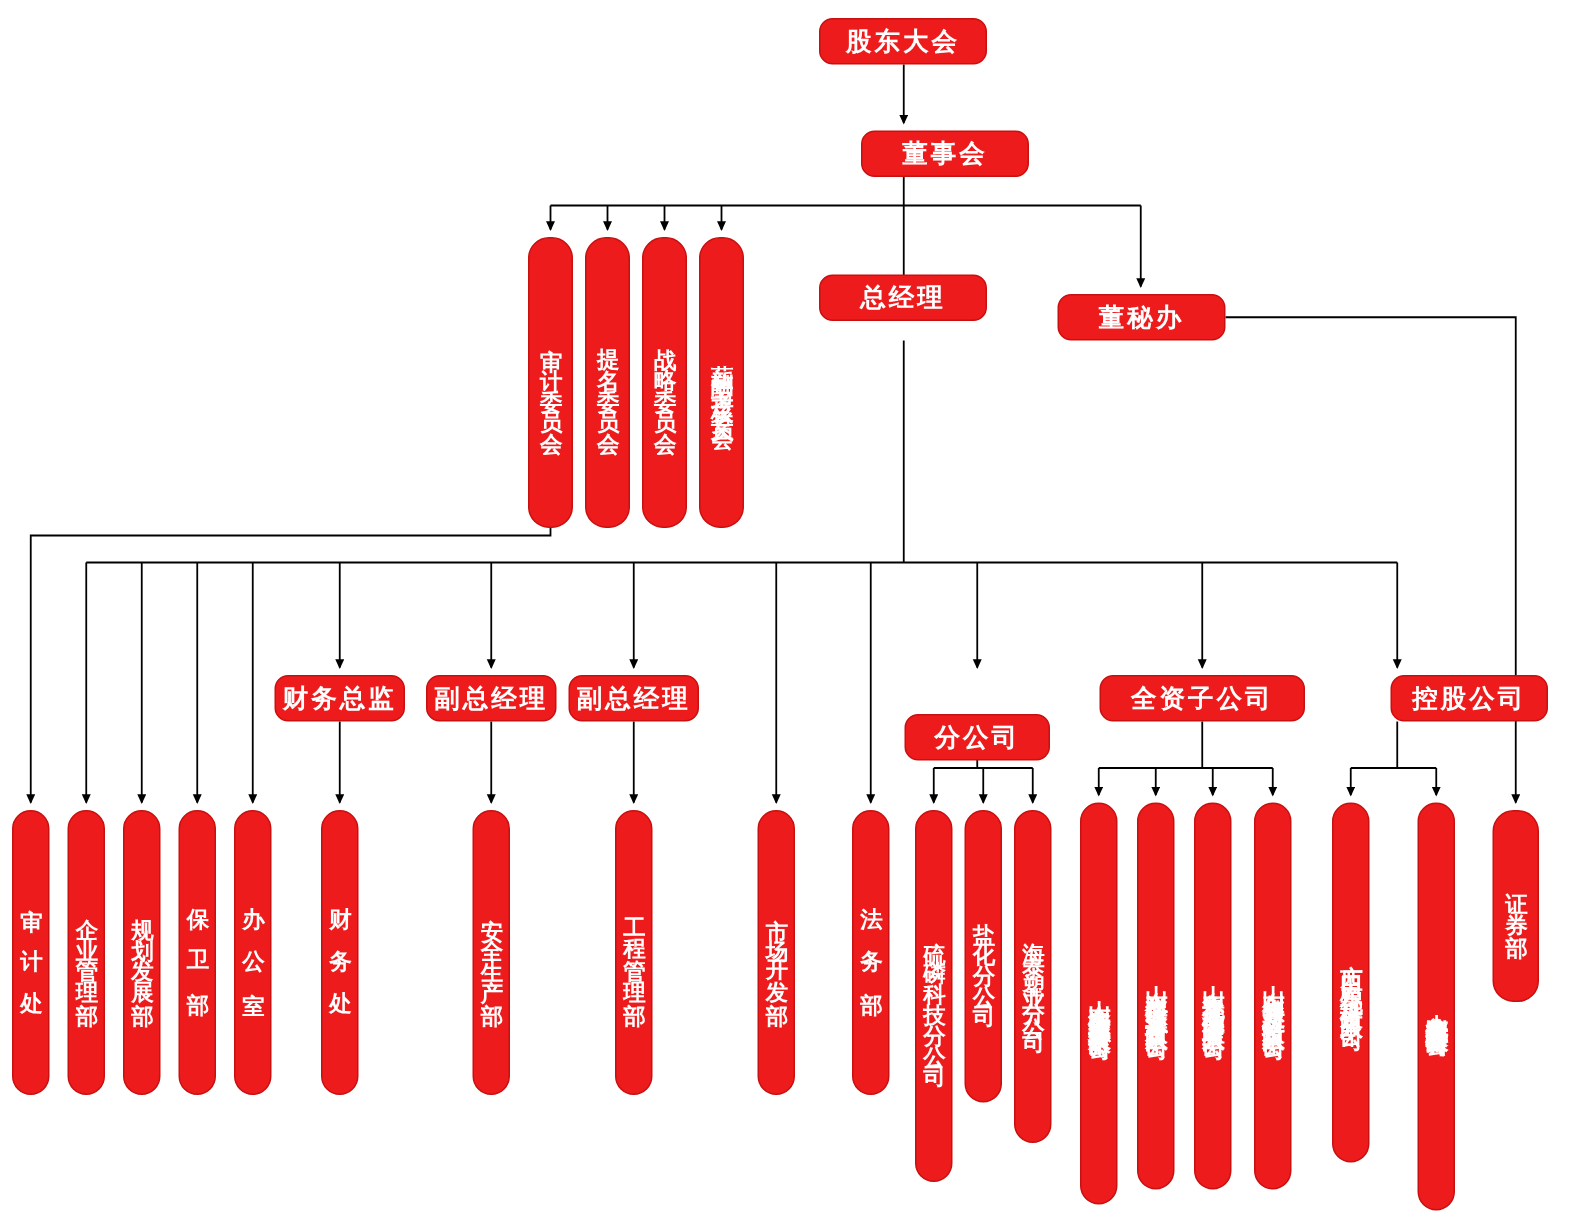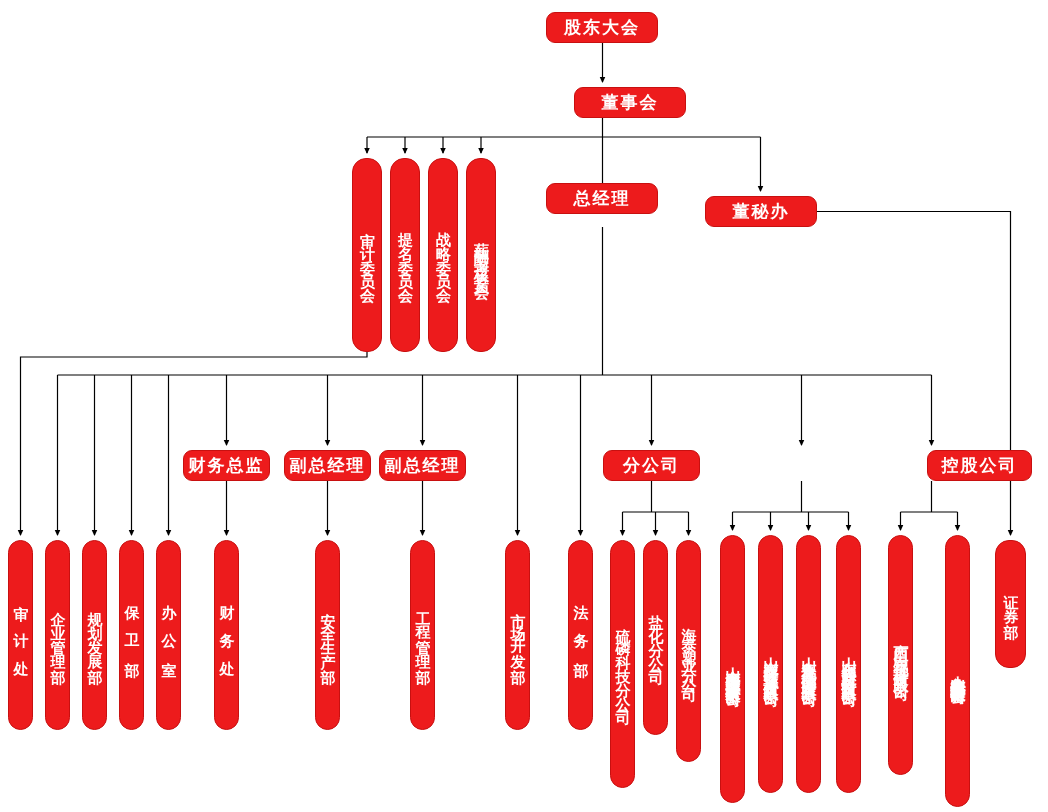--- a/index.html
+++ b/index.html
@@ -89,21 +89,22 @@
   <div class="node h" style="left:705px;top:196px;width:112px">董秘办</div>
 
   <div class="node v ls14" style="left:352px;top:158px;width:30px;height:194px">审计委员会</div>
   <div class="node v ls14" style="left:390px;top:158px;width:30px;height:194px">提名委员会</div>
   <div class="node v ls14" style="left:428px;top:158px;width:30px;height:194px">战略委员会</div>
   <div class="node v ls6" style="left:466px;top:158px;width:30px;height:194px">薪酬与考核委员会</div>
 
   <div class="node h" style="left:183px;top:450px;width:87px">财务总监</div>
   <div class="node h" style="left:284px;top:450px;width:87px">副总经理</div>
   <div class="node h" style="left:379px;top:450px;width:87px">副总经理</div>
-  <div class="node h" style="left:603px;top:450px;width:97px">分公司</div>
+  <div class="node h" style="left:603px;top:476px;width:97px">分公司</div>
+  <div class="node h" style="left:733px;top:450px;width:137px">全资子公司</div>
   <div class="node h" style="left:927px;top:450px;width:105px">控股公司</div>
 
   <div class="node v ls28" style="left:8px;top:540px;height:190px">审计处</div>
   <div class="node v ls14" style="left:45px;top:540px;height:190px">企业管理部</div>
   <div class="node v ls14" style="left:82px;top:540px;height:190px">规划发展部</div>
   <div class="node v ls28" style="left:119px;top:540px;height:190px">保卫部</div>
   <div class="node v ls28" style="left:156px;top:540px;height:190px">办公室</div>
   <div class="node v ls28" style="left:214px;top:540px;height:190px">财务处</div>
   <div class="node v ls14" style="left:315px;top:540px;height:190px">安全生产部</div>
   <div class="node v ls14" style="left:410px;top:540px;height:190px">工程管理部</div>

